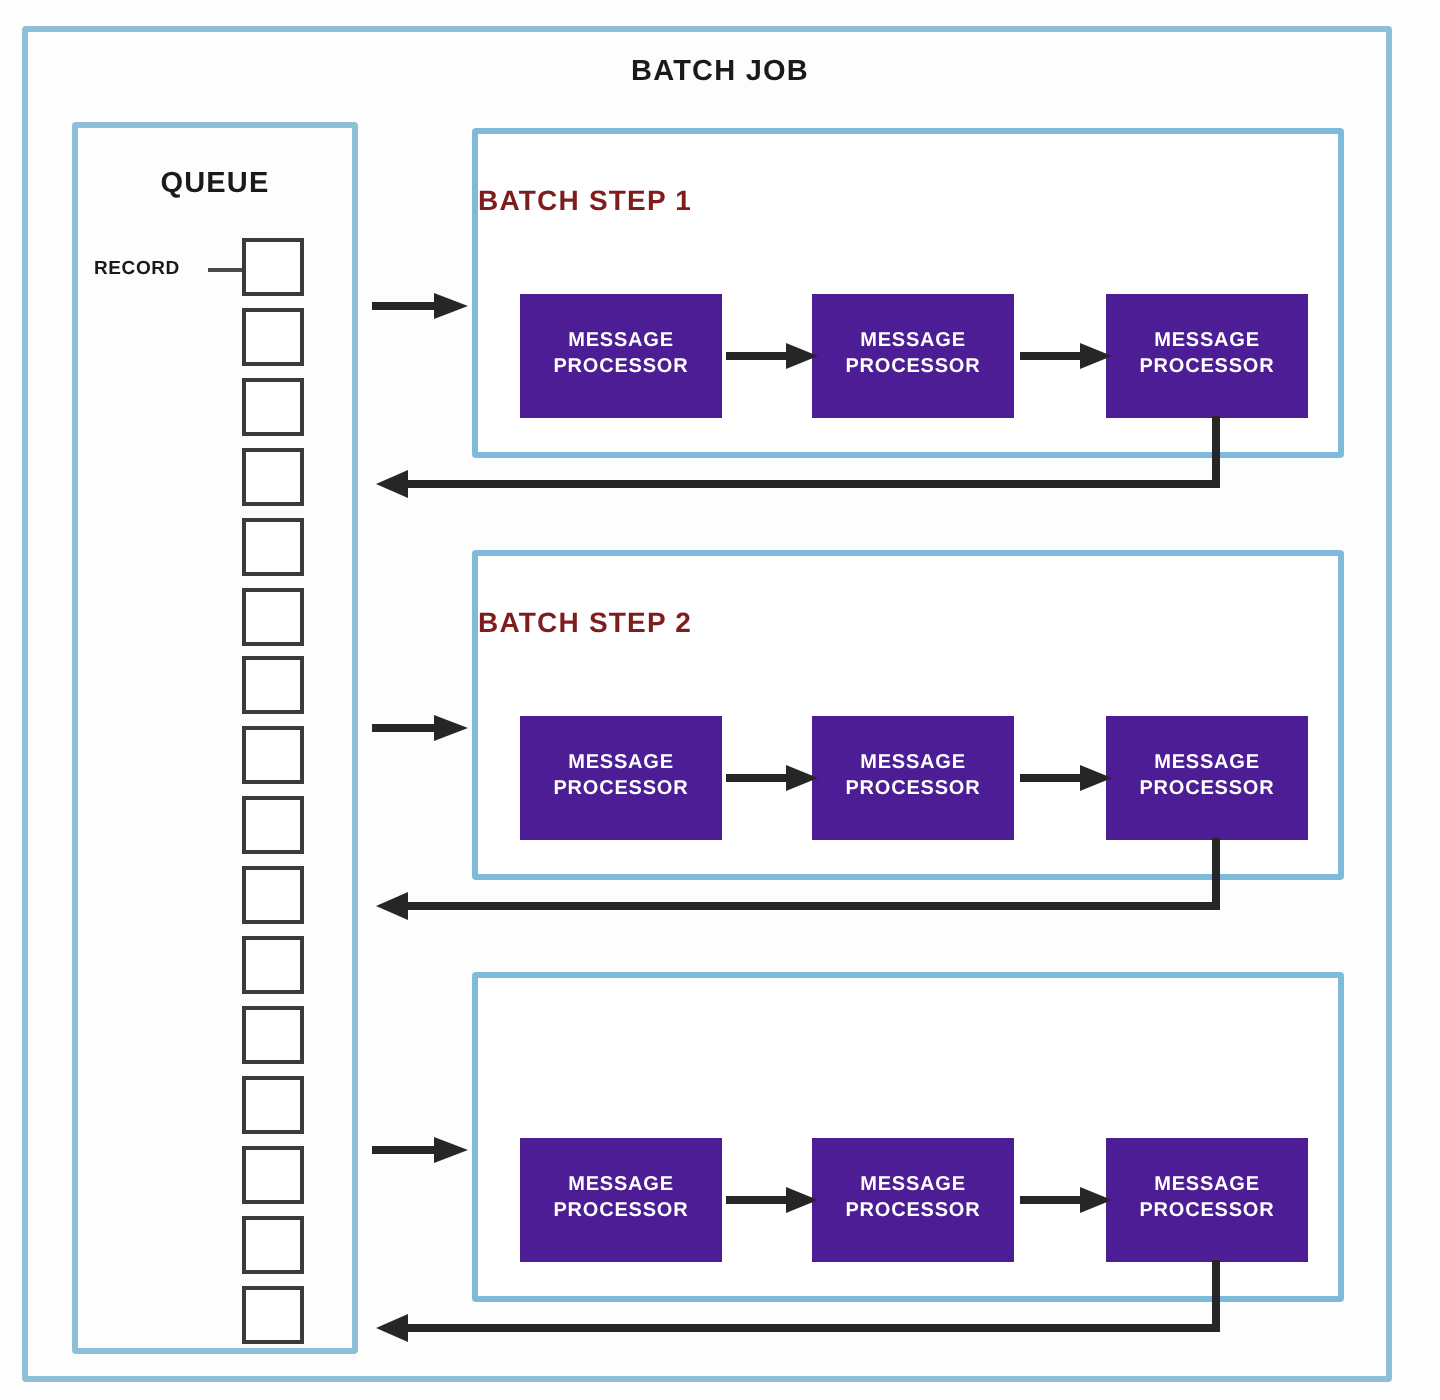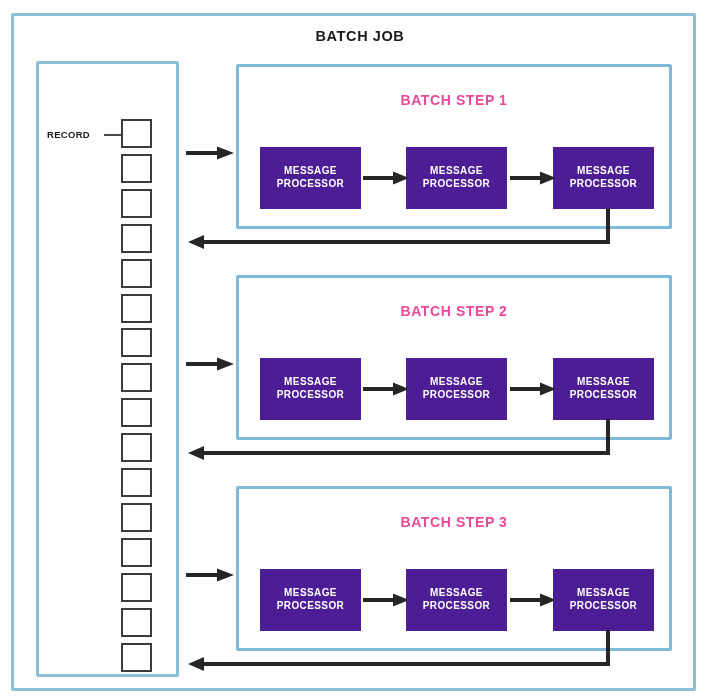--- a/index.html
+++ b/index.html
@@ -110,25 +110,25 @@
   }
   .batch-step.s1 { top: 64px; }
   .batch-step.s2 { top: 275px; }
   .batch-step.s3 { top: 486px; }
 
   .batch-step-title {
     position: absolute;
     left: 0;
     top: 25px;
     width: 100%;
-    text-align: center;
+    text-align: left;
     font-size: 14px;
     font-weight: bold;
     letter-spacing: 0.6px;
-    color: #ec4899;
+    color: #7f1d1d;
   }
 
   .processor {
     position: absolute;
     top: 80px;
     width: 101px;
     height: 62px;
     background: #4c1d95;
     color: #ffffff;
     display: flex;
@@ -183,20 +183,21 @@
 </style>
 </head>
 <body>
 
 <div id="canvas">
 
   <div class="batch-job-frame"></div>
   <div class="batch-job-title">BATCH JOB</div>
 
   <div class="queue-panel"></div>
+  <div class="queue-title">QUEUE</div>
   <div class="record-label">RECORD</div>
   <div class="record-leader"></div>
   <div class="queue-cells" id="queue-cells">
       <div class="queue-cell" style="top: 0px;"></div>
       <div class="queue-cell" style="top: 34.9px;"></div>
       <div class="queue-cell" style="top: 69.8px;"></div>
       <div class="queue-cell" style="top: 104.7px;"></div>
       <div class="queue-cell" style="top: 139.6px;"></div>
       <div class="queue-cell" style="top: 174.5px;"></div>
       <div class="queue-cell" style="top: 209.4px;"></div>
@@ -261,21 +262,20 @@
     </div>
     <div class="inner-arrow a1">
       <svg width="47" height="14" viewBox="0 0 47 14">
           <path d="M0 7 H32" stroke="#262626" stroke-width="4" fill="none"></path>
           <path d="M30 0.5 L46 7 L30 13.5 Z" fill="#262626"></path>
         </svg>
     </div>
   </div>
 
   <div class="batch-step s3">
-    <div class="batch-step-title">BATCH STEP 3</div>
     <div class="processor p0">
       <span class="pline">MESSAGE</span>
       <span class="pline">PROCESSOR</span>
     </div>
     <div class="processor p1">
       <span class="pline">MESSAGE</span>
       <span class="pline">PROCESSOR</span>
     </div>
     <div class="processor p2">
       <span class="pline">MESSAGE</span>

